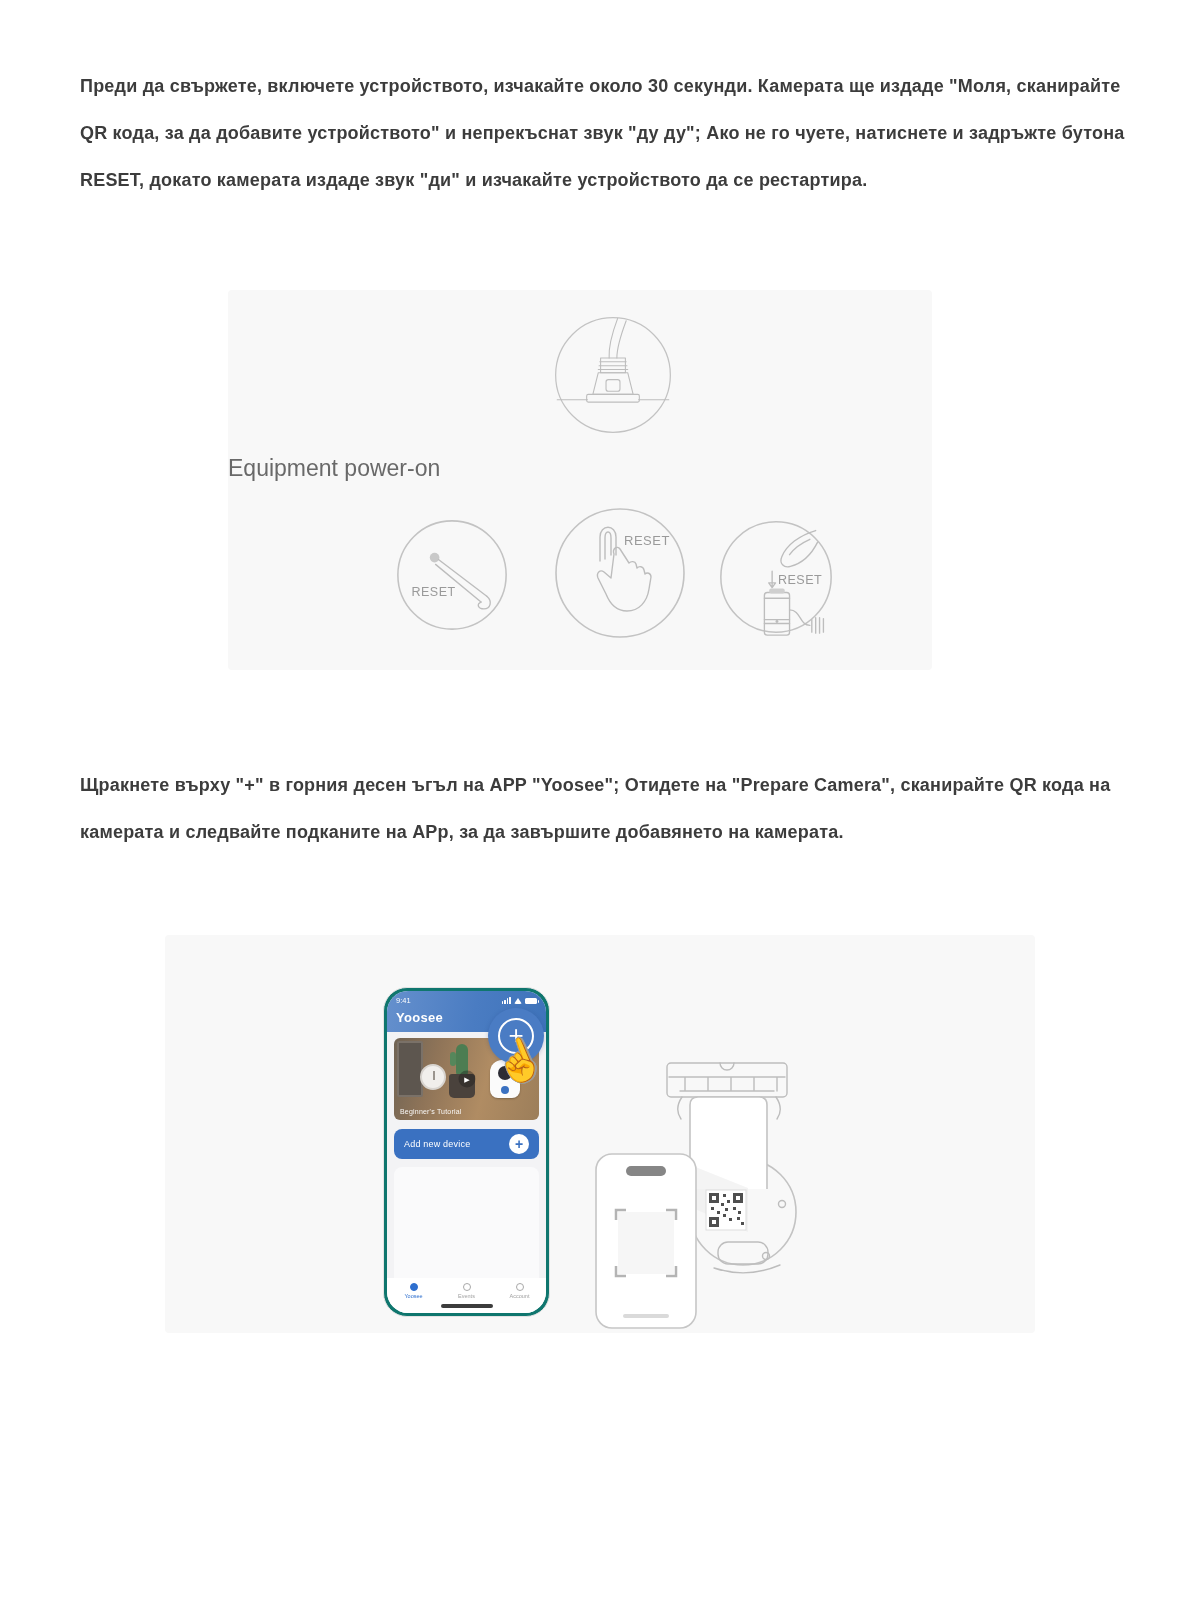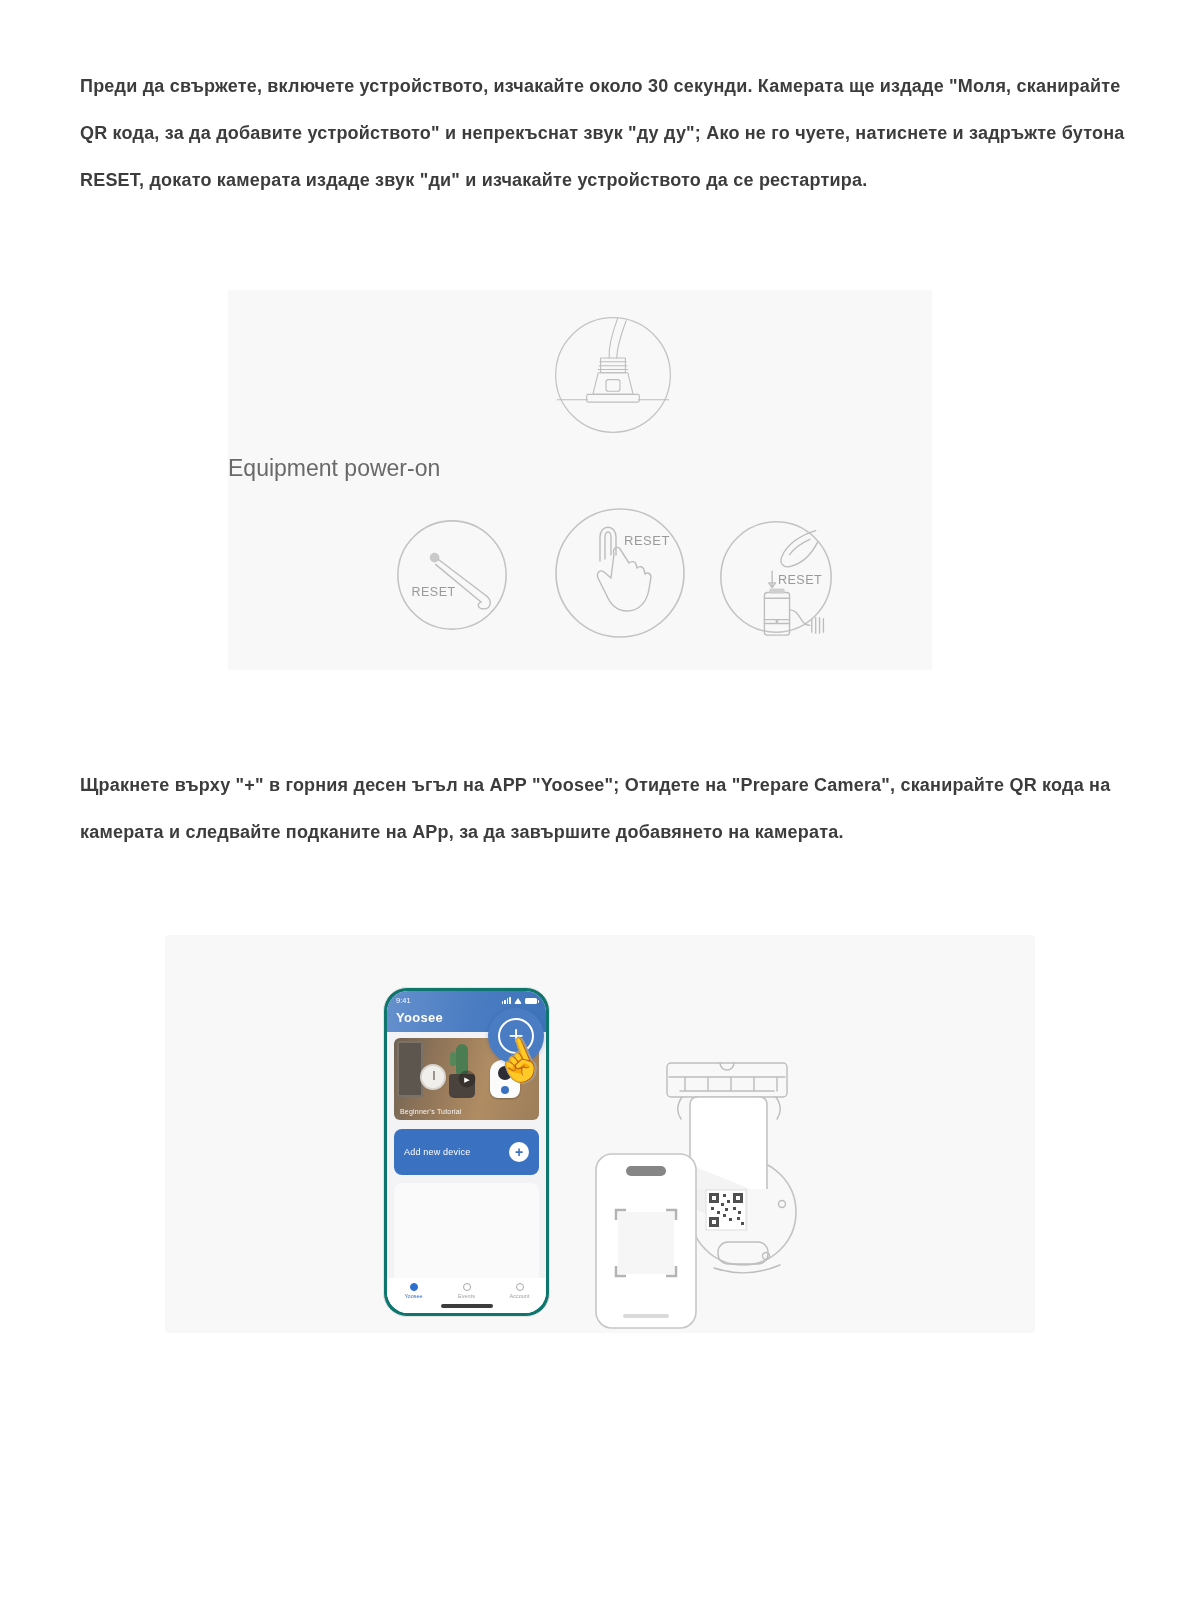--- a/index.html
+++ b/index.html
@@ -53,21 +53,21 @@
   .pc-clock::after{ content:""; position:absolute; left:11px; top:5px; width:2px; height:9px; background:#9a948d; }
   .pc-cactus { position:absolute; left:62px; top:6px; width:12px; height:34px; background:#4c7d52; border-radius:6px; }
   .pc-cactus::after { content:""; position:absolute; left:-6px; top:8px; width:6px; height:14px; background:#55875b; border-radius:4px; }
   .pc-pot { position:absolute; left:55px; top:36px; width:26px; height:24px; background:#4a423c; border-radius:3px 3px 5px 5px; }
   .pc-cam { position:absolute; left:96px; top:22px; width:30px; height:38px; background:#fbfbfb; border-radius:12px 12px 8px 8px; box-shadow:0 1px 2px rgba(0,0,0,.25); }
   .pc-cam::before { content:""; position:absolute; left:8px; top:6px; width:14px; height:14px; background:#2c2c34; border-radius:50%; }
   .pc-cam::after { content:""; position:absolute; left:11px; top:26px; width:8px; height:8px; background:#3a71c1; border-radius:50%; }
   .play { position:absolute; left:50%; top:50%; transform:translate(-50%,-50%); width:17px; height:17px; background:rgba(20,20,20,.35); border-radius:50%; display:flex; align-items:center; justify-content:center; color:#fff; font-size:7px; padding-left:1px; }
   .tut-label { position:absolute; left:6px; bottom:5px; color:rgba(255,255,255,.95); font-size:7px; letter-spacing:.2px; }
 
-  .add-card { margin:9px 7px 0; height:46px; background:#3a71c1; border-radius:8px; display:flex; align-items:center; justify-content:space-between; padding:0 10px; }
+  .add-card { margin:9px 7px 0; height:30px; background:#3a71c1; border-radius:8px; display:flex; align-items:center; justify-content:space-between; padding:0 10px; }
   .add-label { color:#fff; font-size:9px; letter-spacing:.2px; }
   .add-circle { width:20px; height:20px; background:#fff; border-radius:50%; display:flex; align-items:center; justify-content:center; color:#3a71c1; font-size:14px; font-weight:700; line-height:1; }
 
   .empty-panel { flex:1; margin:8px 7px 0; background:#fafafb; border-radius:8px 8px 0 0; }
 
   .tabbar { height:26px; background:#fff; display:flex; align-items:center; }
   .tab { flex:1; display:flex; flex-direction:column; align-items:center; gap:2px; }
   .tab-ico { width:8px; height:8px; border-radius:50%; border:1.4px solid #a8a8a8; }
   .tab.active .tab-ico { background:#2e6fce; border-color:#2e6fce; }
   .tab-label { font-size:5.5px; color:#a0a0a0; }

